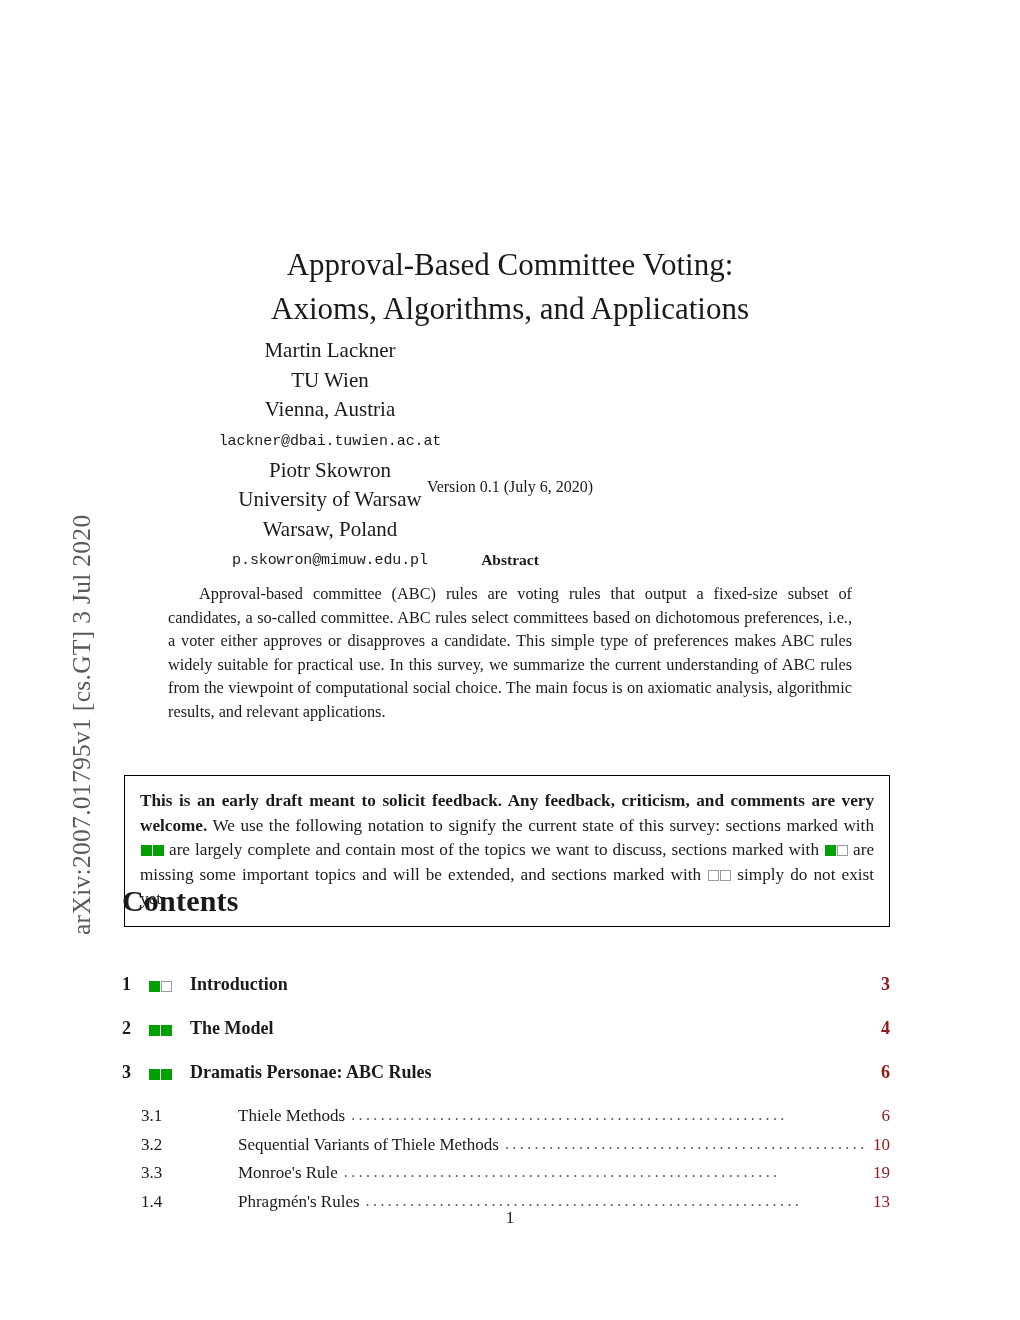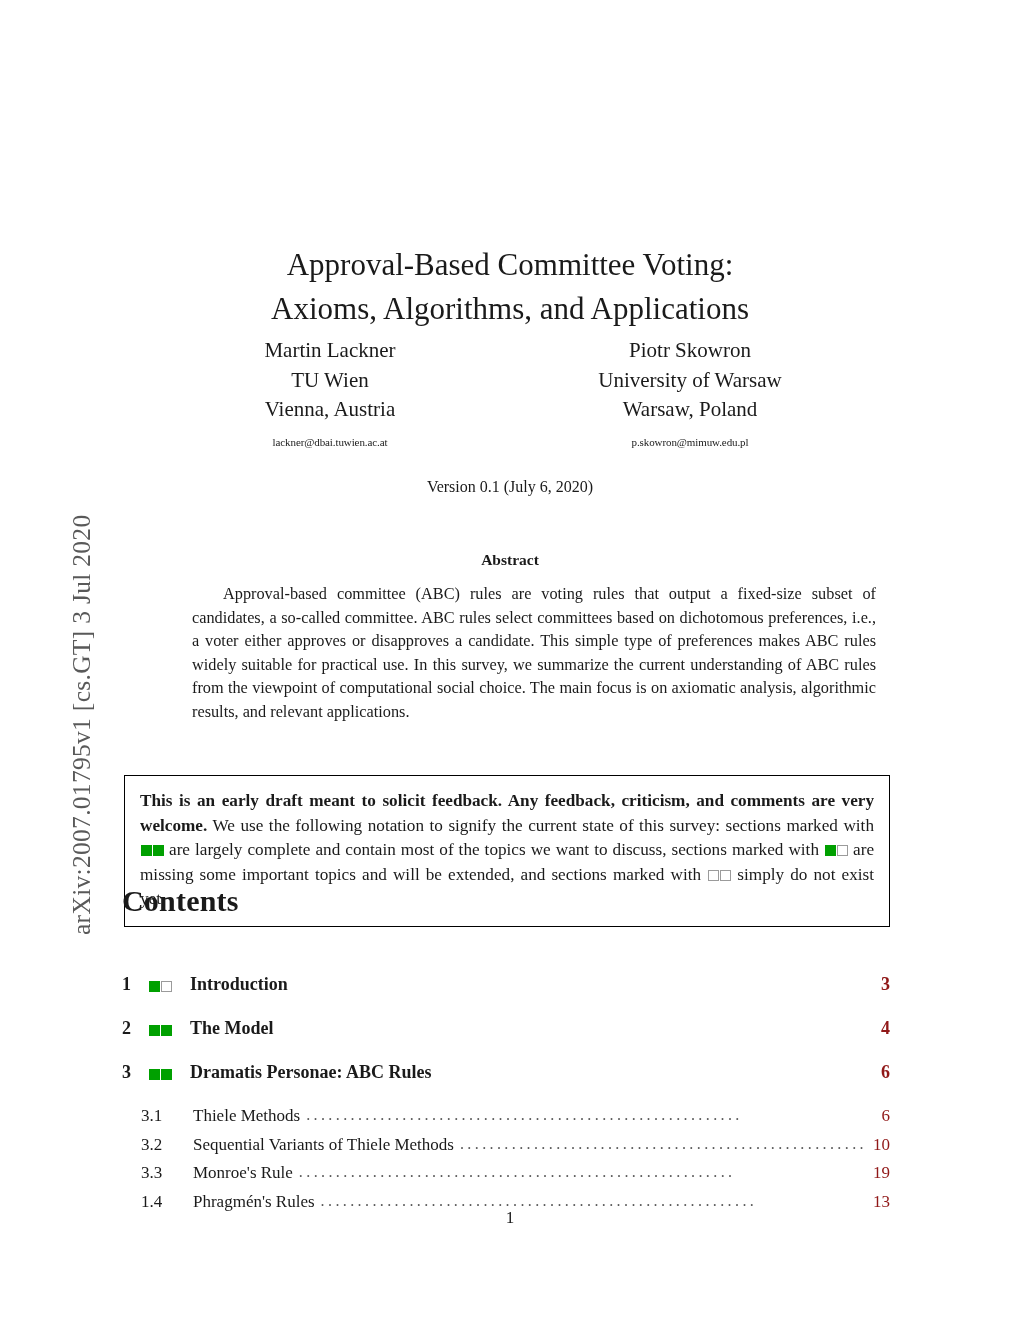--- a/index.html
+++ b/index.html
@@ -54,33 +54,34 @@
     font-weight: normal;
   }
   .title .line { display: block; }
 
   .authors {
     position: absolute;
     left: 180px;
     top: 336px;
     width: 660px;
     display: flex;
-    justify-content: space-between;
+    justify-content: flex-start;
+    flex-direction: column;
   }
   .author-col {
     width: 300px;
     text-align: center;
     font-size: 21px;
     line-height: 29.5px;
   }
   .author-col .nm { display: block; }
   .author-col .email {
     display: block;
-    font-family: Liberation Serif, serif;
-    font-size: 11px;
+    font-family: Liberation Mono, monospace;
+    font-size: 15px;
     line-height: 28px;
     padding-top: 3px;
     letter-spacing: -0.1px;
   }
 
   .version {
     position: absolute;
     left: 180px;
     top: 478px;
     width: 660px;
@@ -100,21 +101,20 @@
 
   .abstract-body {
     position: absolute;
     left: 168px;
     top: 582px;
     width: 684px;
     font-size: 16.3px;
     line-height: 23.5px;
     text-align: justify;
     text-justify: inter-word;
-    margin-left: 24px;
   }
   .abstract-body p { margin: 0; text-indent: 31px; }
 
   
   .notice-box {
     position: absolute;
     left: 124px;
     top: 775px;
     width: 766px;
     border: 1.3px solid #000000;
@@ -201,21 +201,21 @@
   .toc-sub .row {
     position: absolute;
     left: 71px;
     right: 26px;
     top: 0;
     display: flex;
     align-items: baseline;
     white-space: nowrap;
     overflow: hidden;
   }
-  .toc-sub .ttl { flex: 0 0 auto; padding-right: 6px; }
+  .toc-sub .ttl { flex: 0 0 auto; padding-right: 6px; margin-left: 45px; }
   .toc-sub .dots {
     flex: 1 1 auto;
     overflow: hidden;
     white-space: nowrap;
     letter-spacing: 3.4px;
     color: #5a5a5a;
     font-size: 16px;
     position: relative;
     top: -1px;
   }

